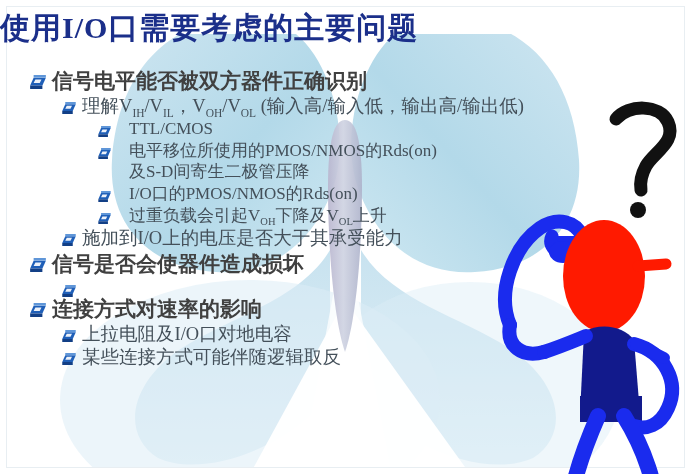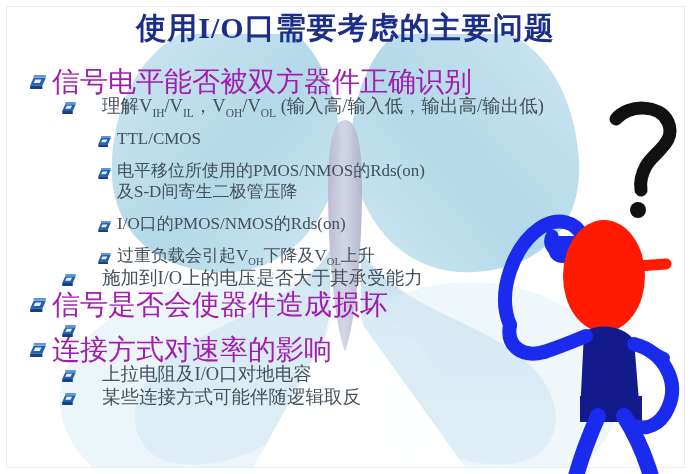--- a/index.html
+++ b/index.html
@@ -12,41 +12,41 @@
   
   #frame{position:absolute;left:0;top:0;right:0;bottom:0;
          border:6px solid #ffffff;box-sizing:border-box;}
   #inner-edge{position:absolute;left:6px;top:6px;right:6px;bottom:6px;
          border:1px solid #e8eef2;box-sizing:border-box;pointer-events:none;}
 
   
   #butterfly{position:absolute;left:0;top:0;width:691px;height:474px;}
 
   
-  #title{position:absolute;left:0;top:8px;width:691px;text-align:center;
+  #title{position:absolute;left:0;top:8px;width:691px;
          font-family:"Liberation Serif","DejaVu Serif",serif;
          font-size:30px;font-weight:700;color:#1b2f8a;letter-spacing:1px;
          white-space:nowrap;}
 
   
   #body-list{position:absolute;left:24px;top:66px;width:520px;}
 
   .row{display:flex;align-items:flex-start;margin:0;}
   .row .txt{color:#3f4a52;white-space:pre-wrap;}
 
   
   .lvl1{padding-left:6px;margin-top:3px;}
   .lvl1 .txt{font-family:"Liberation Serif","DejaVu Serif",serif;
-             font-size:28px;line-height:25px;color:#a21caf;}
-  
-  .lvl2{padding-left:38px;margin-top:1px;gap:20px;}
+             font-size:21px;line-height:25px;color:#404040;font-weight:bold;}
+  
+  .lvl2{padding-left:38px;margin-top:1px;}
   .lvl2 .txt{font-family:"Liberation Serif","DejaVu Serif",serif;
              font-size:18.5px;line-height:22px;color:#44505a;}
   
-  .lvl3{padding-left:74px;margin-top:11px;}
+  .lvl3{padding-left:74px;margin-top:1px;gap:12px;}
   .lvl3 .txt{font-family:"Liberation Serif","DejaVu Serif",serif;
              font-size:17px;line-height:21px;color:#44505a;}
   .txt sub{font-size:.62em;line-height:0;}
 
   
   .bullet{flex:0 0 auto;margin-right:7px;position:relative;}
   .b1{width:15px;height:13px;margin-top:6px;}
   .b2{width:13px;height:11px;margin-top:5px;}
   .b3{width:12px;height:10px;margin-top:5px;}
 

